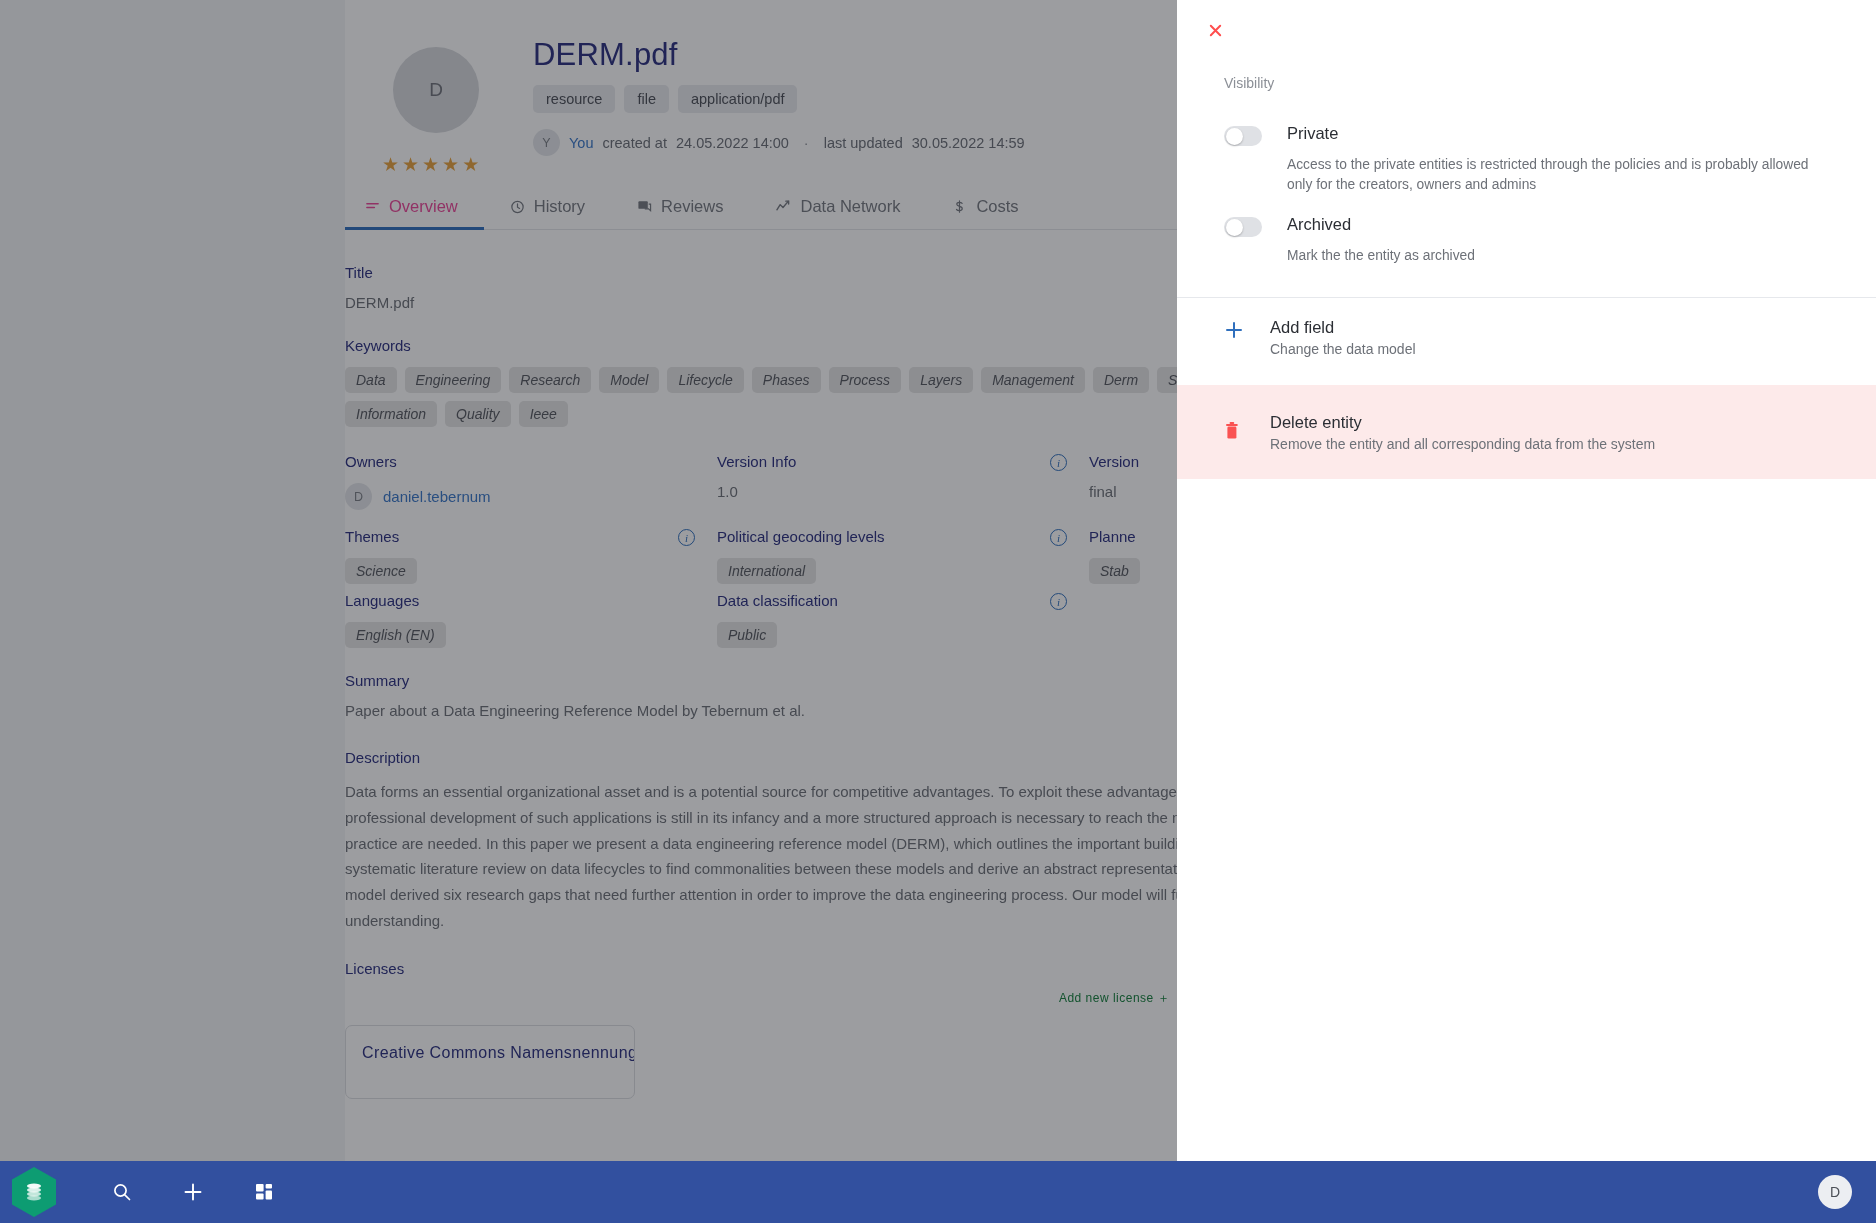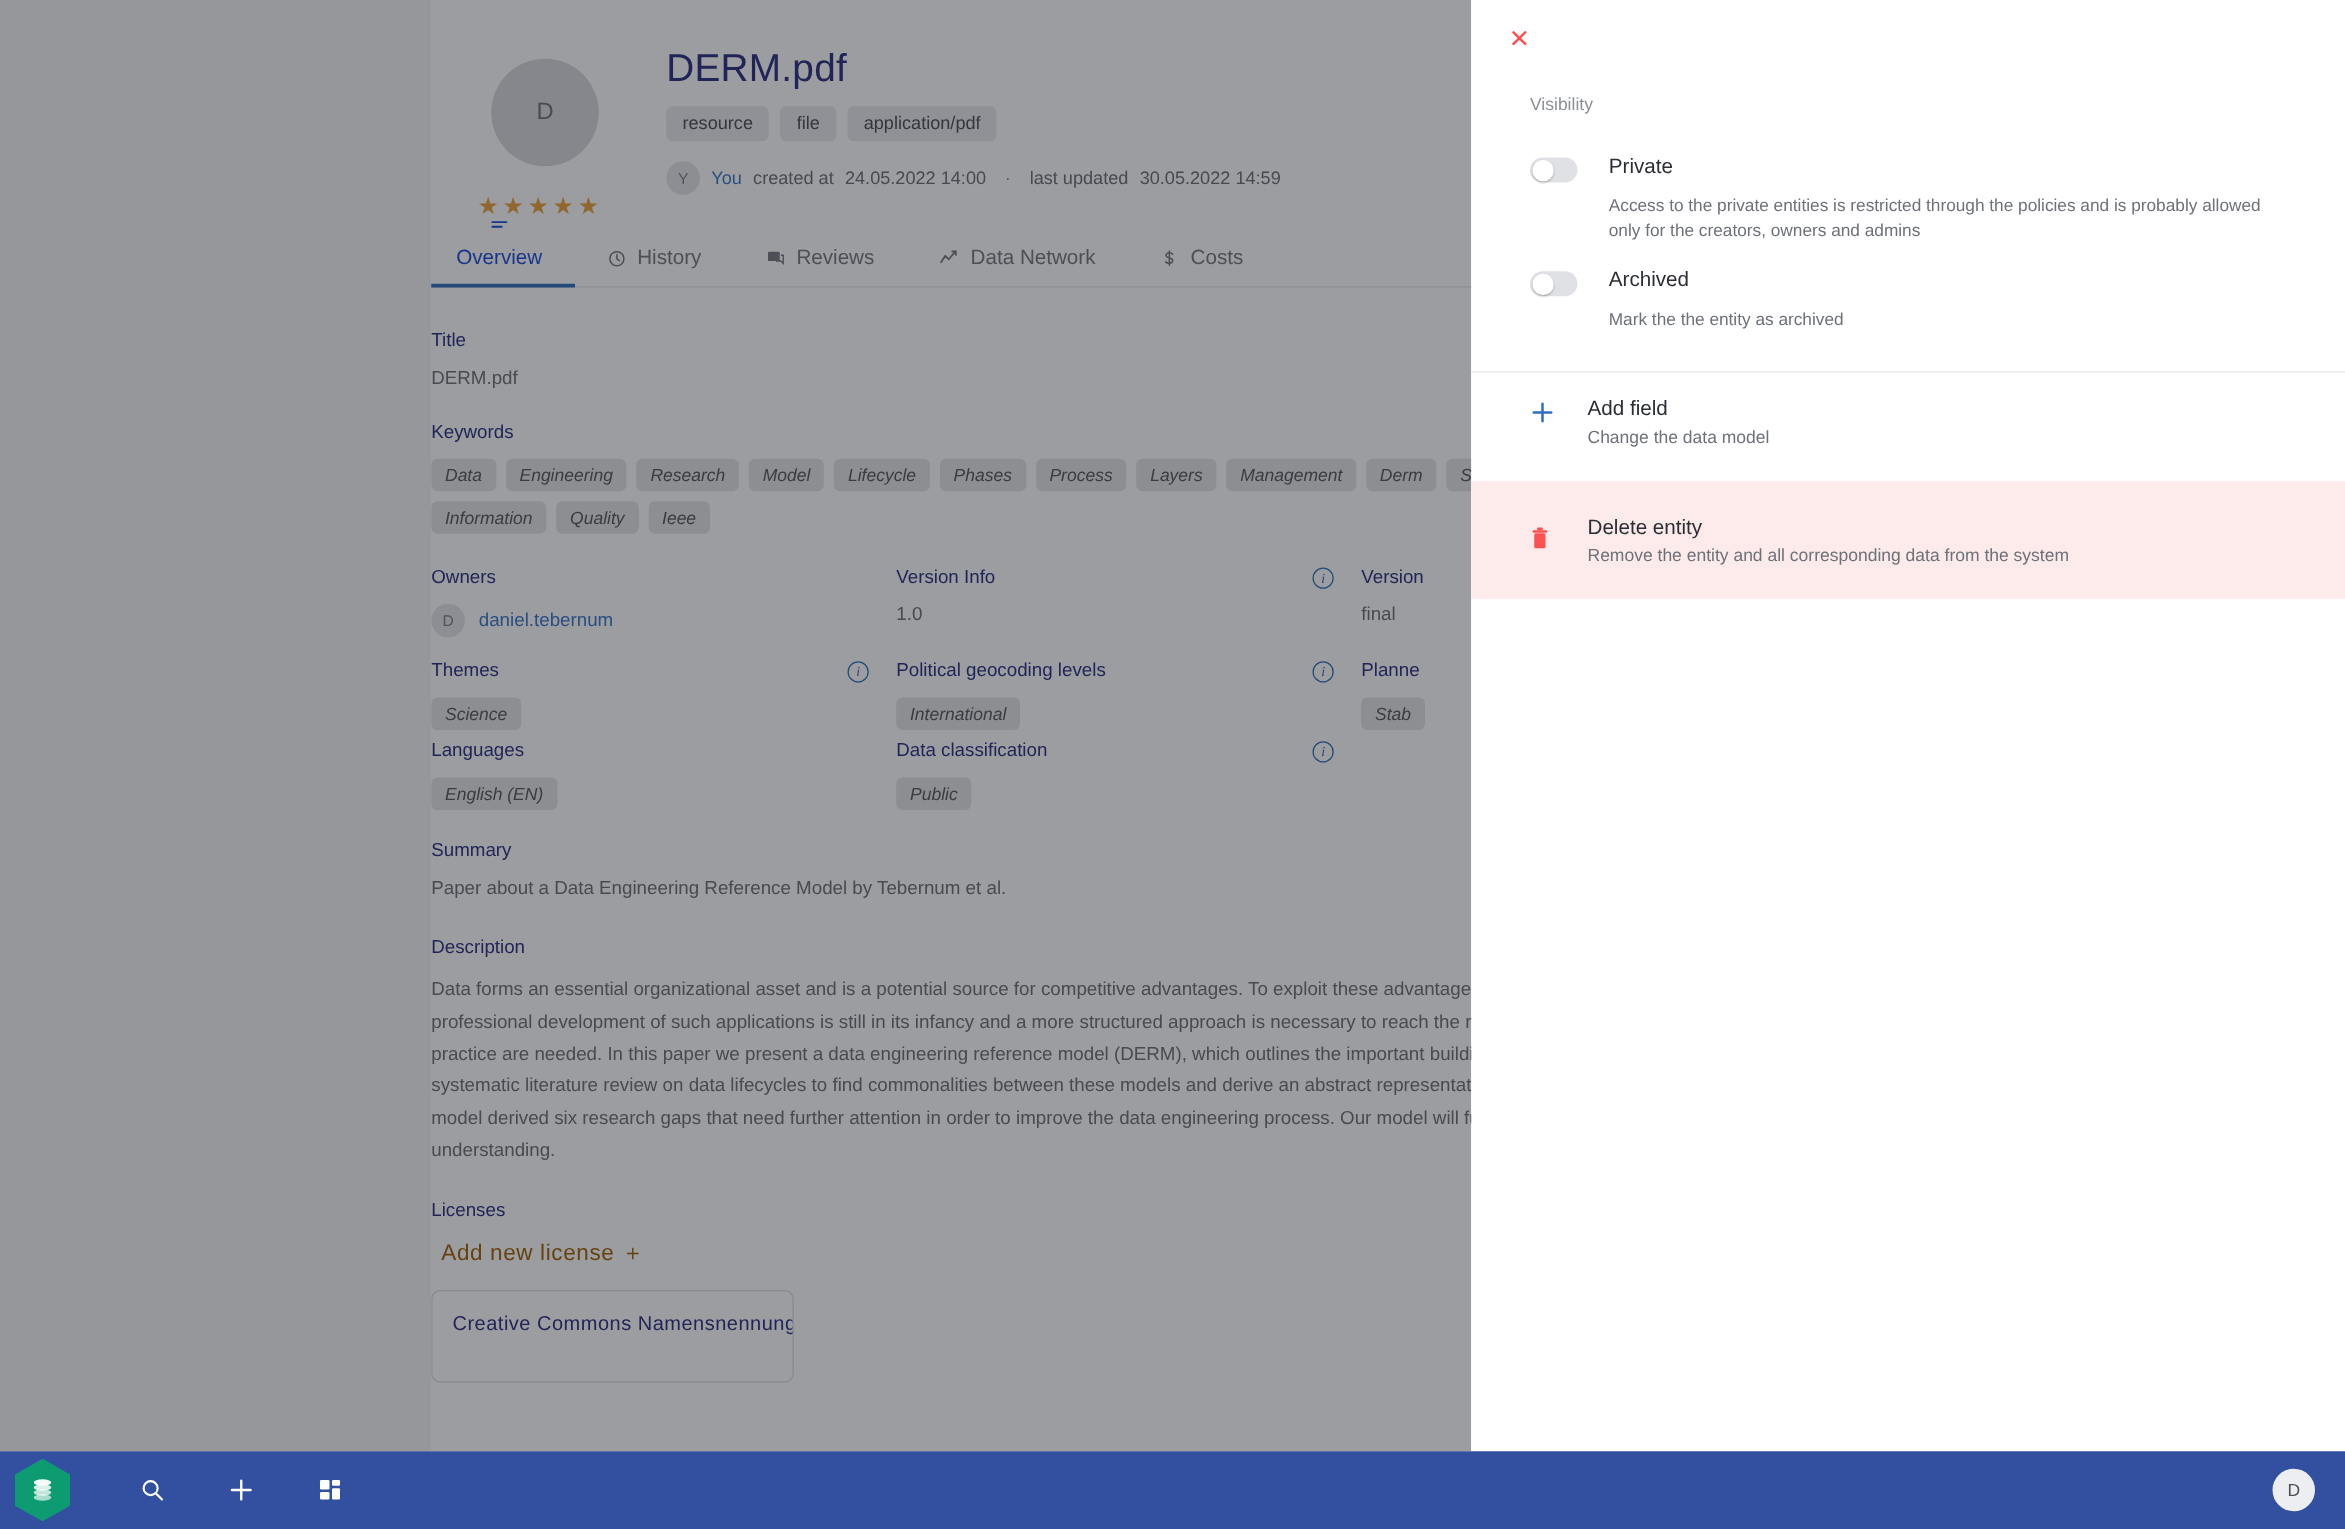--- a/index.html
+++ b/index.html
@@ -96,21 +96,21 @@
     height: 46px;
   }
   .tab {
     display: flex; align-items: center; gap: 9px;
     padding: 0 26px 13px 26px;
     font-size: 16.5px;
     color: #757980;
     position: relative;
     white-space: nowrap;
   }
-  .tab.active { color: #1d4ed8; flex-direction: column; }
+  .tab.active { color: #ec4899; }
   .tab.active::after {
     content: "";
     position: absolute;
     left: 0; right: 0; bottom: -1px;
     height: 3px; background: #2f6fbd;
   }
   .tab svg { display: block; }
 
   
   .fields { padding: 34px 0 0 0; }
@@ -143,21 +143,21 @@
     display: flex; align-items: center; justify-content: center;
     font-family: "Liberation Serif", serif;
   }
   .owner-row { display: flex; align-items: center; gap: 11px; }
   .owner-link { color: #3a78c9; font-size: 15px; }
   .desc {
     font-size: 15px; color: #6d7178;
     line-height: 1.72;
     max-width: 1500px;
   }
-  .addlic { color: #a16207; font-size: 18px; letter-spacing: .5px; margin: 6px 0 18px 8px; }
+  .addlic { color: #15803d; font-size: 12px; letter-spacing: .5px; margin: 6px 0 18px 8px; text-align: center; }
   .lic-card {
     width: 290px; height: 74px;
     border: 1px solid #dcdee2; border-radius: 7px;
     padding: 18px 16px;
     font-size: 16px; color: #2b3080;
     letter-spacing: .4px;
     overflow: hidden; white-space: nowrap;
   }
 
   

